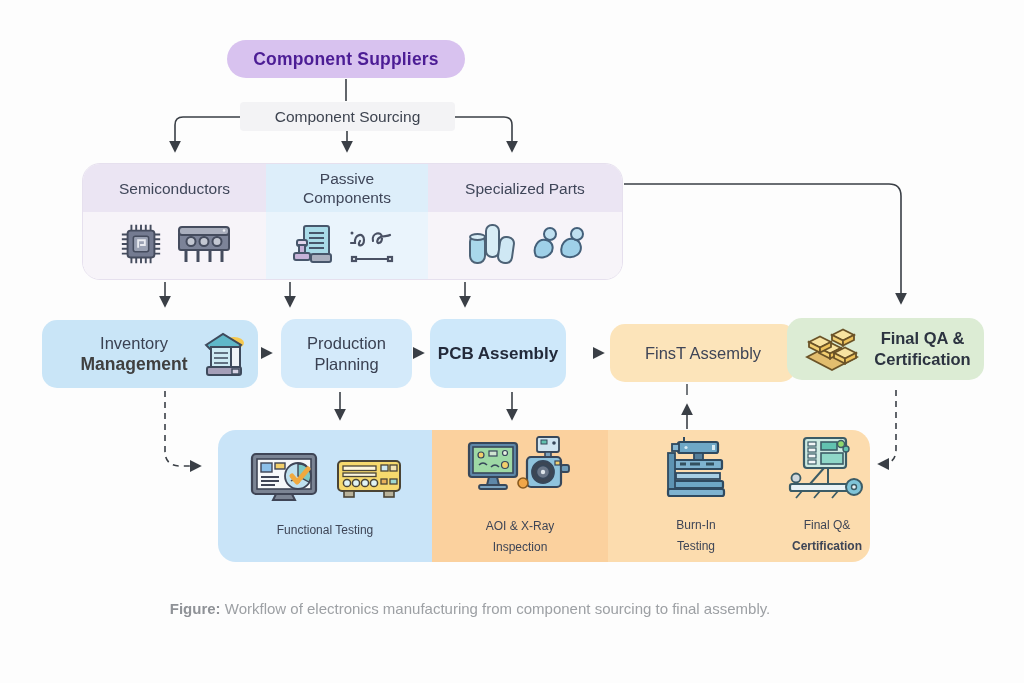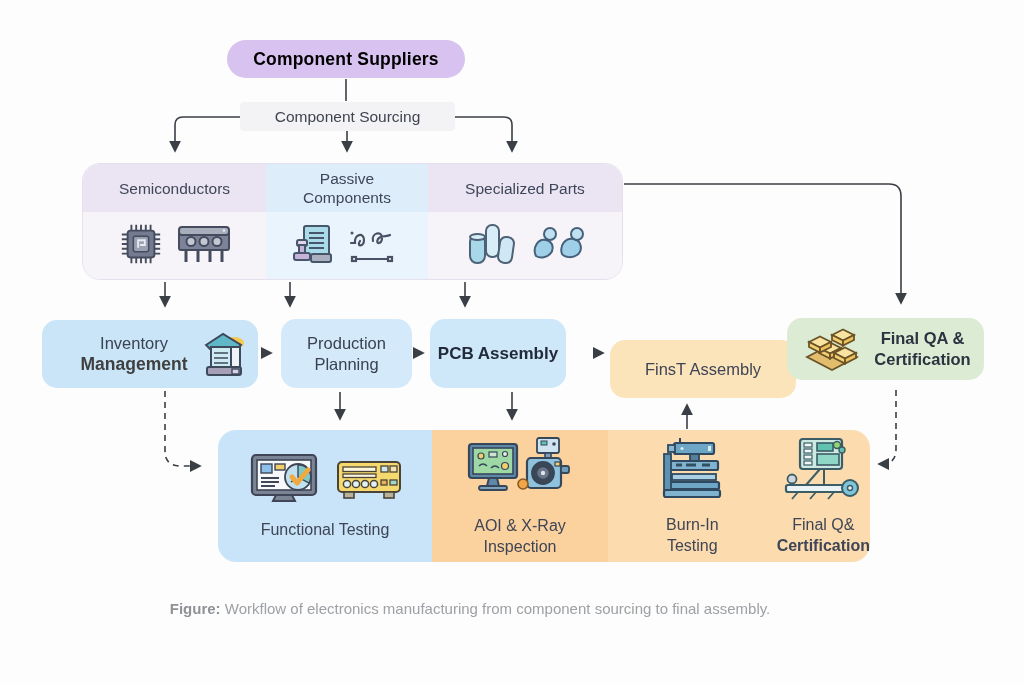--- a/index.html
+++ b/index.html
@@ -5,21 +5,21 @@
   html,body{margin:0;padding:0;background:#ffffff;}
   #canvas{
     position:relative;width:1024px;height:683px;background:#fdfdfd;overflow:hidden;
     font-family:"Liberation Sans", sans-serif;color:#343a4b;
   }
   .abs{position:absolute;box-sizing:border-box;}
   .center{display:flex;align-items:center;justify-content:center;text-align:center;}
 
   
   .pill{left:227px;top:40px;width:238px;height:38px;border-radius:19px;background:#d8c2ef;
-        font-weight:bold;font-size:17.5px;color:#000000;letter-spacing:.2px;}
+        font-weight:bold;font-size:17.5px;color:#4c1d95;letter-spacing:.2px;}
   .sourcing{left:240px;top:102px;width:215px;height:29px;border-radius:4px;background:#f3f3f5;
         font-size:15.5px;color:#3e4450;}
 
   
   .cats{left:82px;top:163px;width:541px;height:117px;border-radius:18px;overflow:hidden;
         border:1px solid #e6e0ee;display:flex;}
   .cat-col{display:flex;flex-direction:column;height:100%;}
   .cat-col.c1{width:183px;} .cat-col.c2{width:162px;} .cat-col.c3{flex:1;}
   .cat-head{height:48px;display:flex;align-items:center;justify-content:center;text-align:center;
         font-size:15.5px;color:#3f4659;line-height:19px;}
@@ -29,27 +29,27 @@
   .c1 .cat-body,.c3 .cat-body{background:#f7f4f9;}
   .c2 .cat-body{background:#eaf4fc;}
 
   
   .proc{border-radius:15px;font-size:16.5px;color:#3a4152;line-height:21px;}
   .inventory{left:42px;top:320px;width:216px;height:68px;background:#c9e5f7;display:flex;align-items:center;padding:0 10px 0 26px;}
   .inv-text{flex:1;text-align:center;}
   .inv-text .b2{font-weight:800;color:#404040;font-size:17.5px;}
   .production{left:281px;top:319px;width:131px;height:69px;background:#d4eafa;}
   .pcb{left:430px;top:319px;width:136px;height:69px;background:#cee8fa;font-weight:bold;font-size:17px;color:#232a3a;}
-  .finst{left:610px;top:324px;width:186px;height:58px;background:#fce4ba;color:#3f4557;margin-top:16px;}
+  .finst{left:610px;top:324px;width:186px;height:58px;background:#fce4ba;color:#3f4557;}
   .finalqa{left:787px;top:318px;width:197px;height:62px;background:#dcecd4;display:flex;align-items:center;gap:8px;padding:0 8px 0 16px;}
   .finalqa .txt{flex:1;text-align:center;font-weight:bold;font-size:16.5px;color:#2c3340;line-height:21px;}
 
   
   .test{display:flex;flex-direction:column;align-items:center;justify-content:center;gap:8px;
-        font-size:16px;color:#3e4556;line-height:21px;text-align:center;}
+        font-size:12px;color:#3e4556;line-height:21px;text-align:center;}
   .functional{left:218px;top:430px;width:214px;height:132px;background:#c9e4f8;border-radius:18px 0 0 18px;}
   .aoi{left:432px;top:430px;width:176px;height:132px;background:#fbd19e;border-radius:0;}
   .burncert{left:608px;top:430px;width:262px;height:132px;background:#fcdcae;border-radius:0 18px 18px 0;
         flex-direction:row;gap:0;}
   .sub{flex:1;display:flex;flex-direction:column;align-items:center;justify-content:center;gap:8px;padding-left:46px;}
   .semibold{font-weight:600;}
   .icon-row{display:flex;align-items:flex-end;gap:10px;}
 
   
   .caption{left:0;top:600px;width:940px;text-align:center;font-size:15px;color:#9da0a4;}

